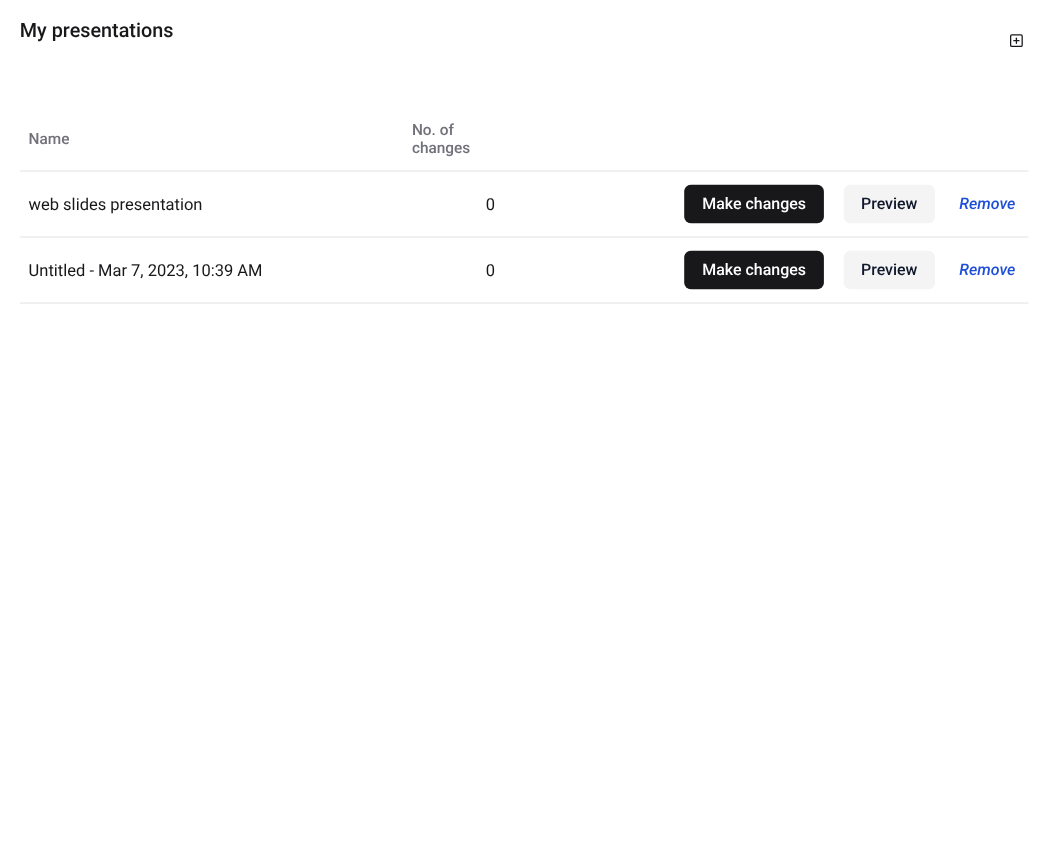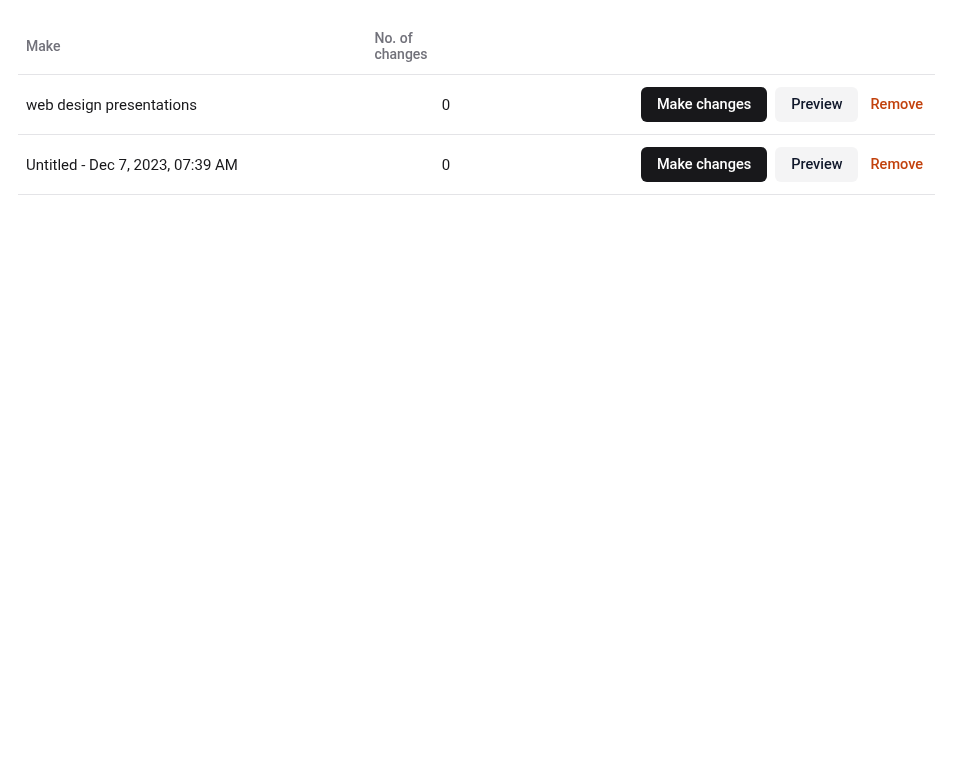--- a/index.html
+++ b/index.html
@@ -73,72 +73,85 @@
       text-align: right;
     }
     .col-actions {
       width: 52%;
       text-align: right;
     }
     .actions-wrap {
       display: flex;
       justify-content: flex-end;
       align-items: center;
-      gap: 8px;
+      gap: 18px;
     }
     .btn {
       border: none;
       border-radius: 6px;
       font-size: 14.5px;
       font-weight: 500;
       padding: 9px 16px;
       cursor: pointer;
       font-family: inherit;
     }
     .btn-primary {
       background: #18181b;
       color: #ffffff;
     }
     .btn-secondary {
       background: #f4f4f5;
       color: #0f172a;
     }
     .btn-remove {
       background: transparent;
-      color: #c2410c;
+      color: #1d4ed8;
       padding: 9px 4px;
+      font-style: italic;
     }
   </style>
 </head>
 <body>
 
 <div class="container">
+  <div class="header">
+    <h1 class="page-title">My presentations</h1>
+    <button class="add-button">
+      <span>
+        <svg viewBox="0 0 24 24" fill="none" stroke="currentColor" stroke-width="2" stroke-linecap="round" stroke-linejoin="round">
+          <rect x="3" y="3" width="18" height="18" rx="2" ry="2"></rect>
+          <line x1="12" y1="8" x2="12" y2="16"></line>
+          <line x1="8" y1="12" x2="16" y2="12"></line>
+        </svg>
+      </span>
+    </button>
+  </div>
 
   <table>
     <thead>
       <tr>
-        <th class="col-name">Make</th>
+        <th class="col-name">Name</th>
         <th class="col-slides">No. of changes</th>
         <th class="col-actions"></th>
       </tr>
     </thead>
     <tbody>
       <tr>
-        <td class="col-name">web design presentations</td>
+        <td class="col-name">web slides presentation</td>
         <td class="col-slides">0</td>
         <td class="col-actions">
           <div class="actions-wrap">
             <button class="btn btn-primary">Make changes</button>
             <button class="btn btn-secondary">Preview</button>
             <button class="btn btn-remove">Remove</button>
           </div>
         </td>
       </tr>
       <tr>
-        <td class="col-name">Untitled - Dec 7, 2023, 07:39 AM</td>
+        <td class="col-name">Untitled - Mar 7, 2023, 10:39 AM</td>
         <td class="col-slides">0</td>
         <td class="col-actions">
           <div class="actions-wrap">
             <button class="btn btn-primary">Make changes</button>
             <button class="btn btn-secondary">Preview</button>
             <button class="btn btn-remove">Remove</button>
           </div>
         </td>
       </tr>
     </tbody>

